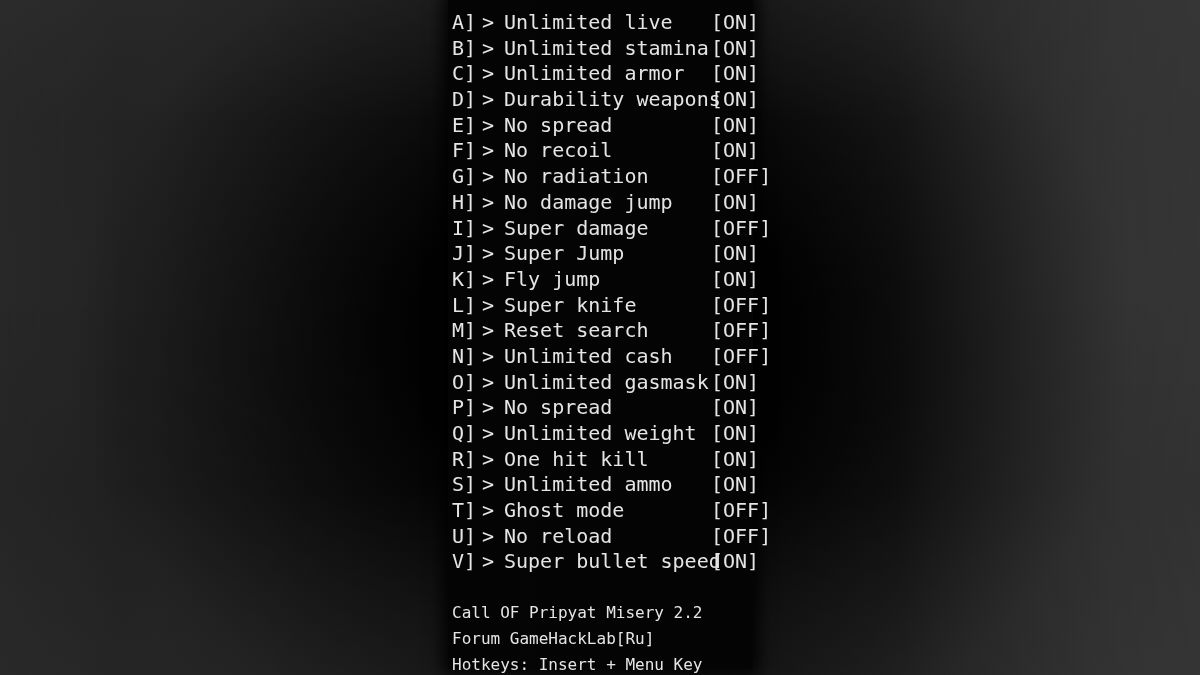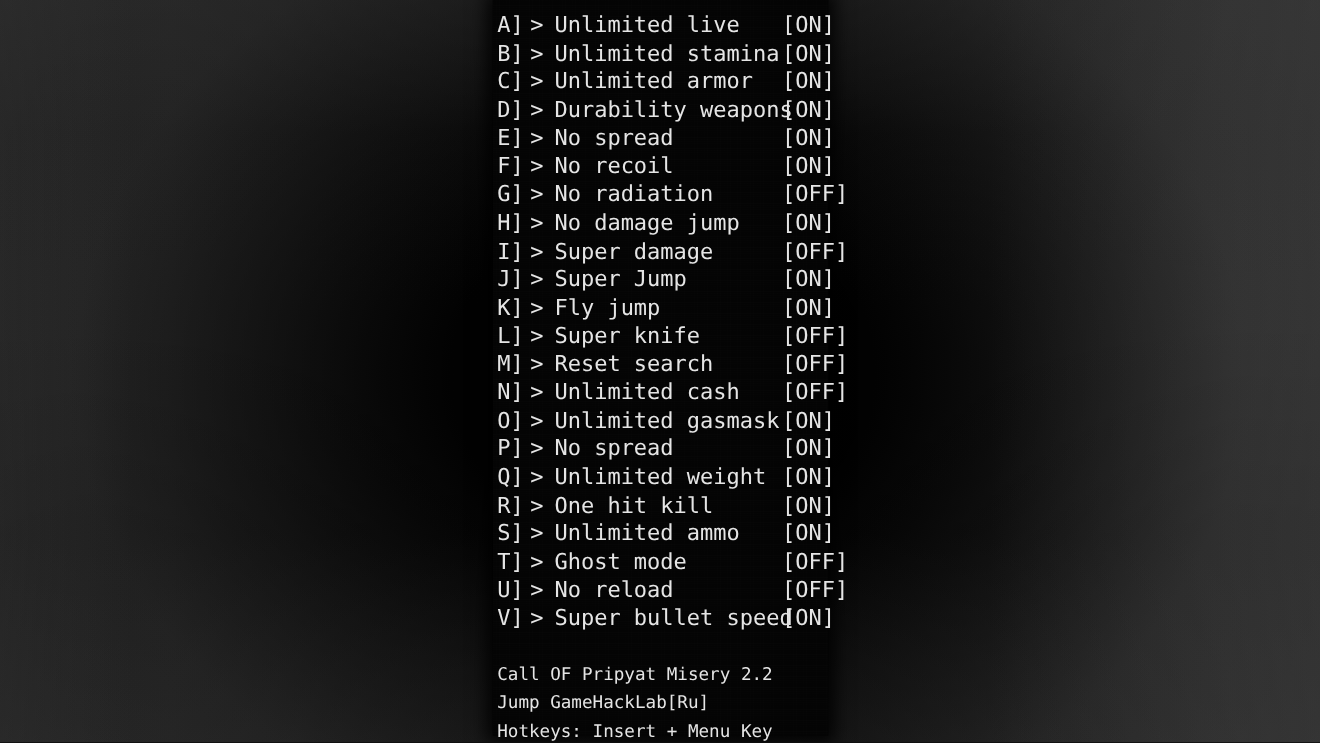--- a/index.html
+++ b/index.html
@@ -243,20 +243,20 @@
   </div>
 
   <div class="cheat-row">
     <span class="key-tag">V]</span><span class="arrow">&gt;</span><span class="cheat-label">Super bullet speed</span>
     <span class="cheat-status">[ON]</span>
   </div>
 </div>
 
       <div id="footer">
         <div class="footer-line">Call OF Pripyat Misery 2.2</div>
-        <div class="footer-line">Jump GameHackLab[Ru]</div>
+        <div class="footer-line">Forum GameHackLab[Ru]</div>
         <div class="footer-line">Hotkeys: Insert + Menu Key</div>
       </div>
 
     </div>
   </div>
 
 </div>
 
 </body></html>

